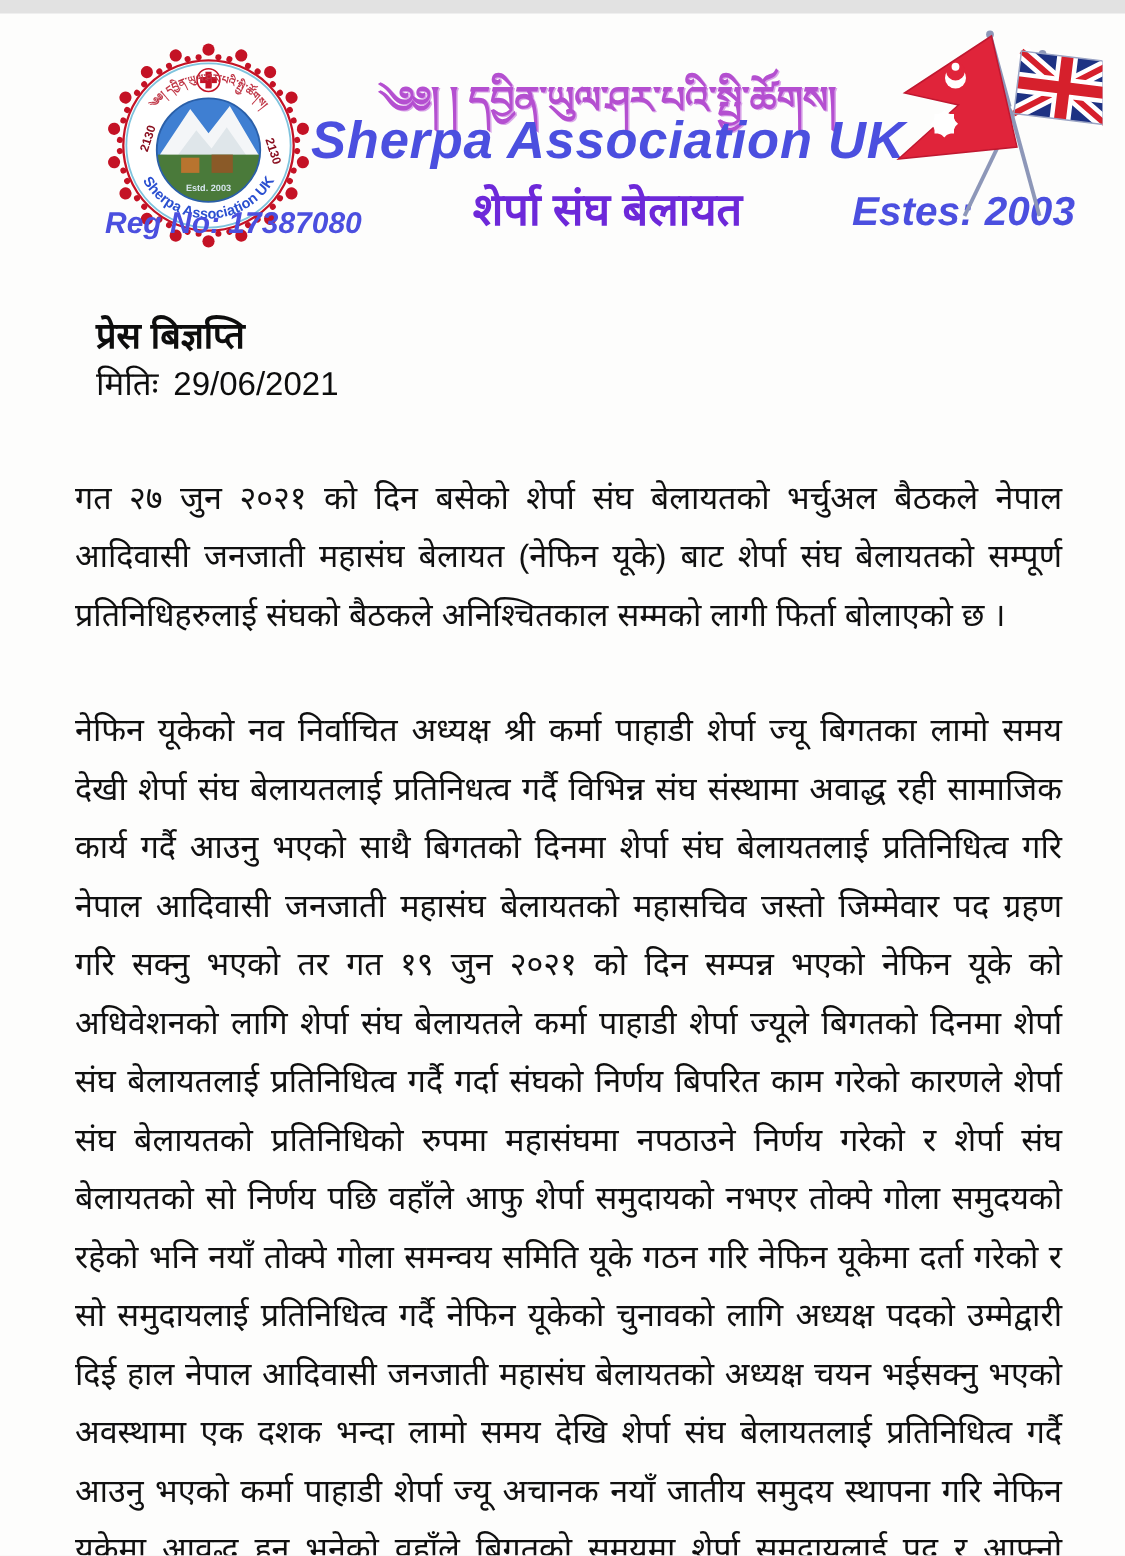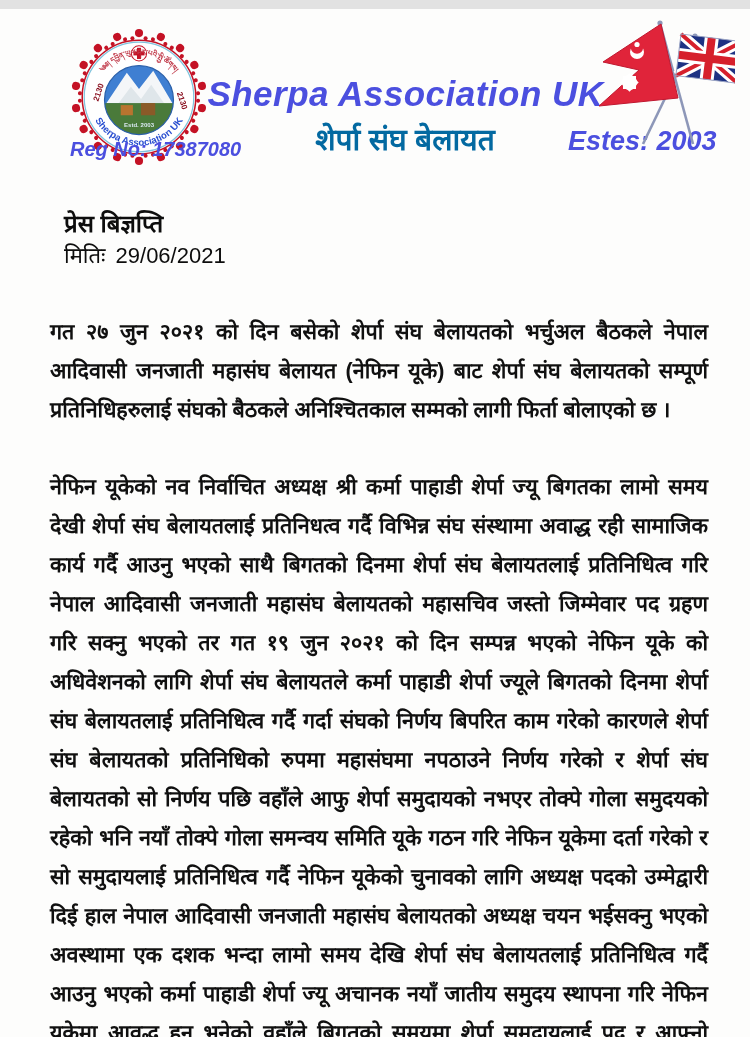--- a/index.html
+++ b/index.html
@@ -42,21 +42,21 @@
     text-align:center;
     font-size:35px;font-weight:bold;font-style:italic;
     color:#4b4fdf;
     white-space:nowrap;
     letter-spacing:0.5px;
   }
   .org-np{
     position:absolute;left:205px;top:118px;width:400px;
     text-align:center;
     font-size:30px;font-weight:bold;
-    color:#0369a1;
+    color:#6d28d9;
     white-space:nowrap;
   }
   .reg-no{
     position:absolute;left:70px;top:138px;
     font-size:20px;font-weight:bold;font-style:italic;
     color:#4b4fdf;
     white-space:nowrap;
   }
   .estd{
     position:absolute;left:568px;top:126px;
@@ -83,21 +83,21 @@
     font-size:22px;font-weight:normal;color:#0d0d0d;
   }
   .date-line .val{margin-left:10px;}
   .doc-body{
     padding:0 42px 0 50px;
     color:#101010;
   }
   .doc-body p{
     margin:0;
     font-size:21.5px;
-    font-weight:700;
+    font-weight:400;
     line-height:39px;
     text-align:justify;
   }
   .para-1{margin-top:44px !important;}
   .para-2{margin-top:38px !important;}
 </style>
 </head>
 <body>
 
 <div class="page">
@@ -164,20 +164,21 @@
       <text x="103" y="76" font-size="8" font-weight="bold" fill="#8a1020" transform="rotate(72 112 74)">2130</text>
 
       <text font-size="7" font-weight="bold" fill="#c03848">
         <textPath href="#ringTop" startOffset="50%" text-anchor="middle">༄༅། དབྱིན་ཡུལ་ཤར་པའི་སྤྱི་ཚོགས།</textPath>
       </text>
       <text font-size="9.5" font-weight="bold" fill="#2a4fd0">
         <textPath href="#ringBottom" startOffset="50%" text-anchor="middle">Sherpa Association UK</textPath>
       </text>
     </svg>
 
+    <div class="tibetan-line">༄༅། ། དབྱིན་ཡུལ་ཤར་པའི་སྤྱི་ཚོགས།</div>
 
     <div class="org-en">Sherpa Association UK</div>
     <div class="org-np">शेर्पा संघ बेलायत</div>
 
     <div class="reg-no">Reg No: 17387080</div>
     <div class="estd">Estes: 2003</div>
 
     <svg class="flags" viewBox="0 0 160 130">
 
       <g stroke="#8d97b8" stroke-width="2.6">

